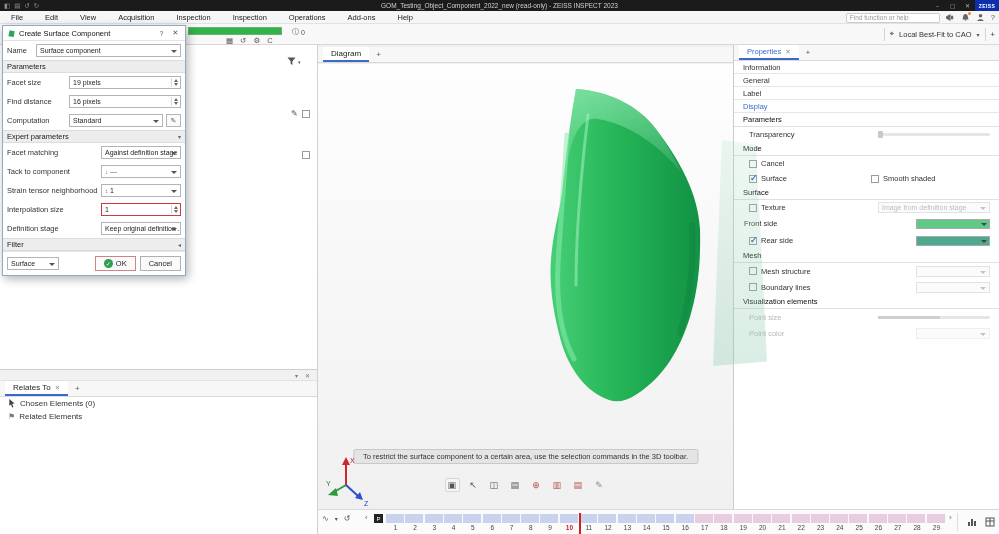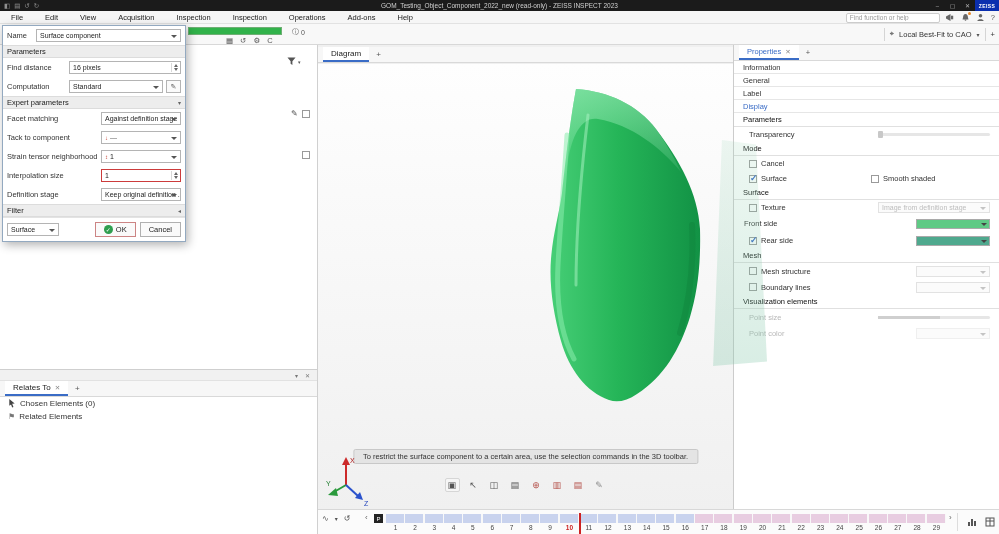--- a/index.html
+++ b/index.html
@@ -459,32 +459,47 @@
         </svg>
       <svg width="10" height="10" viewBox="0 0 10 10">
           <rect x="1" y="1" width="8" height="8" fill="none" stroke="#555"></rect>
           <line x1="1" y1="4" x2="9" y2="4" stroke="#555"></line>
           <line x1="5" y1="1" x2="5" y2="9" stroke="#555"></line>
         </svg>
     </div>
   </div>
 
   <div class="dialog">
+    <div class="dlg-title">
+      <svg width="9" height="9" viewBox="0 0 10 10">
+          <path d="M1.5 8 L3 1.5 L8.5 2.5 L7.5 8.8 Z" fill="#2ea35a"></path>
+        </svg>
+      <span class="t">Create Surface Component</span>
+      <span class="dlg-btn">?</span>
+      <span class="dlg-btn">✕</span>
+    </div>
 
     <div class="dlg-row">
       <span class="lbl" style="flex:none;width:26px;">Name</span>
       <span class="ctrl wide combo">
           <span>Surface component</span>
         </span>
     </div>
 
     <div class="dlg-sec">
         <span>Parameters</span>
       </div>
 
+    <div class="dlg-row">
+      <span class="lbl">Facet size</span>
+      <span class="ctrl">
+          <span>19 pixels</span>
+          <span class="spinbox"></span>
+        </span>
+    </div>
     <div class="dlg-row">
       <span class="lbl">Find distance</span>
       <span class="ctrl">
           <span>16 pixels</span>
           <span class="spinbox"></span>
         </span>
     </div>
     <div class="dlg-row">
       <span class="lbl">Computation</span>
       <span class="ctrl combo" style="width:94px;">

